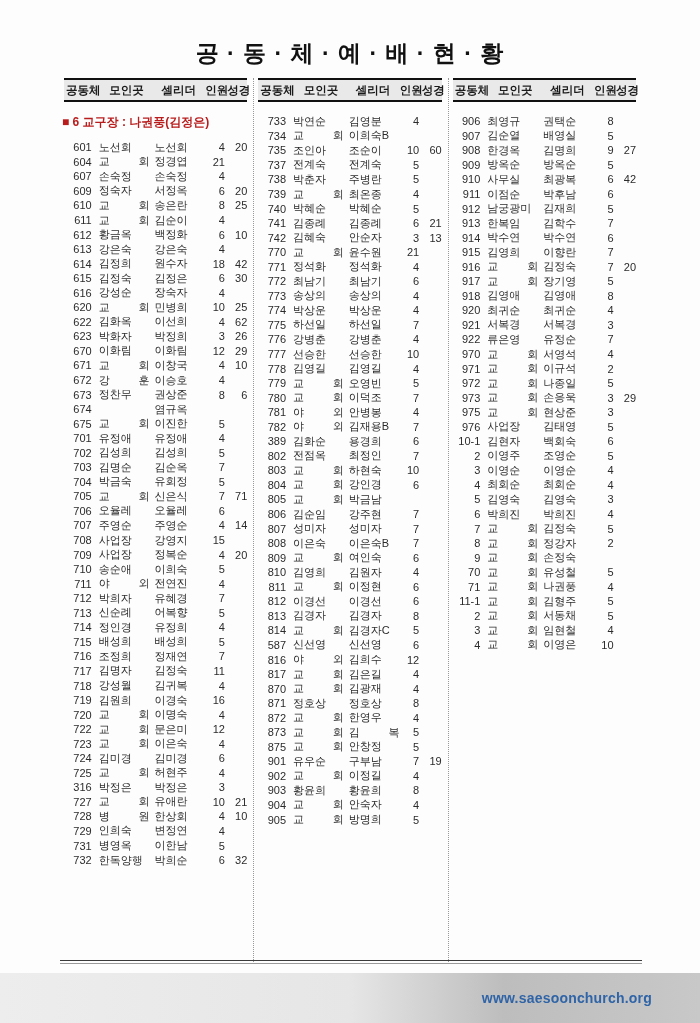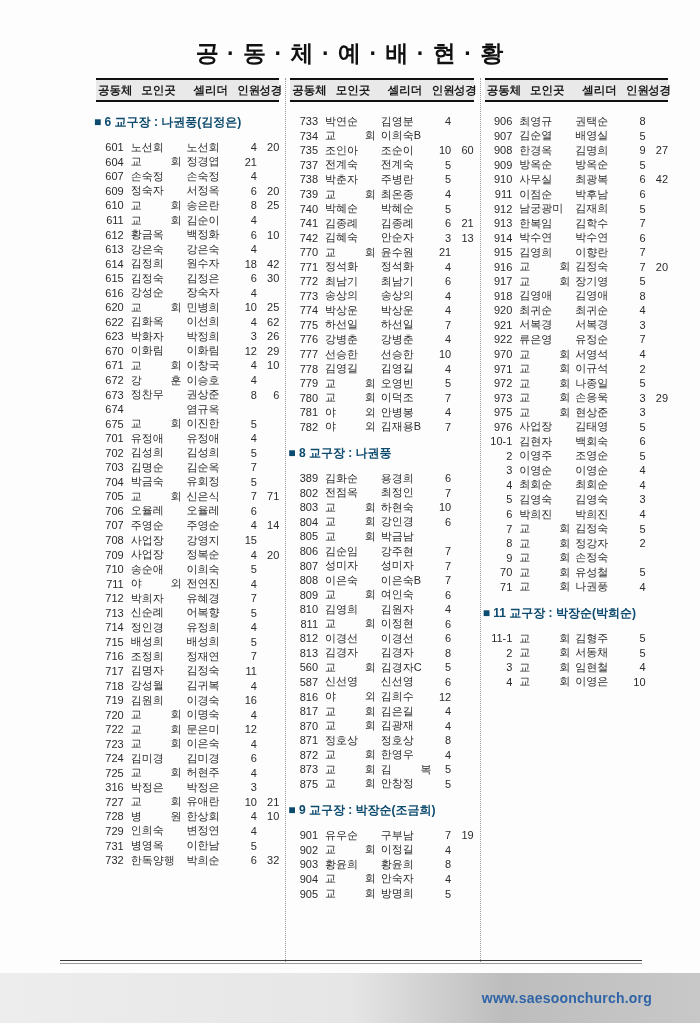--- a/index.html
+++ b/index.html
@@ -7,39 +7,38 @@
     width:700px;height:1023px;position:relative;background:#fdfdfd;
     font-family:"Liberation Sans","DejaVu Sans",sans-serif;color:#1a1a1a;overflow:hidden;
   }
   .title{
     text-align:center;padding-top:38px;font-size:23px;font-weight:bold;
     letter-spacing:1px;color:#111;
   }
   .table-wrap{
     position:absolute;left:60px;top:78px;width:582px;height:884px;
     display:flex;
-    margin-left:32px;
   }
   .colgroup{flex:1 1 0;padding:0 6px 0 4px;min-width:0;}
   .colgroup.mid{border-left:1px dotted #999;border-right:1px dotted #999;}
   .hdr{
     display:flex;align-items:center;height:20px;background:#e9e9e9;
     border-top:2px solid #111;border-bottom:2px solid #111;
     font-weight:bold;font-size:11.5px;margin-bottom:12px;
   }
   .c{display:inline-block;white-space:nowrap;overflow:visible;}
   .c.id{width:30px;text-align:right;margin-right:7px;}
   .c.place{width:55px;text-align:justify;text-align-last:justify;margin-right:5px;}
   .c.leader{width:55px;text-align:justify;text-align-last:justify;margin-right:3px;}
   .c.num{width:18px;text-align:right;margin-right:4px;}
   .c.bible{width:20px;text-align:right;}
   .hdr .c{text-align:center;text-align-last:center;}
   .hdr .c.id{text-align:left;text-align-last:left;padding-left:2px;}
   .section-header{
-    font-size:12px;font-weight:bold;margin:11px 0 9px -2px;color:#0c4a6e;
+    font-size:12px;font-weight:bold;margin:11px 0 9px -2px;color:#b91c1c;
     white-space:nowrap;
   }
   .row{
     display:flex;align-items:center;height:14.55px;font-size:11px;color:#2b2b2b;
   }
   .bottom-rule{
     position:absolute;left:60px;width:582px;top:960px;height:2px;
     border-top:1.5px solid #3a3a3a;border-bottom:1px solid #9a9a9a;
   }
   .footer{
@@ -578,21 +577,20 @@
             <span class="c num">4</span>
             <span class="c bible"></span>
           </div>
           <div class="row">
             <span class="c id">782</span>
             <span class="c place">야 외</span>
             <span class="c leader">김재용B</span>
             <span class="c num">7</span>
             <span class="c bible"></span>
           </div>
-          <div class="section-header">■ 8 교구장 : 나권풍</div>
           <div class="row">
             <span class="c id">389</span>
             <span class="c place">김화순</span>
             <span class="c leader">용경희</span>
             <span class="c num">6</span>
             <span class="c bible"></span>
           </div>
           <div class="row">
             <span class="c id">802</span>
             <span class="c place">전점옥</span>
@@ -671,21 +669,21 @@
             <span class="c bible"></span>
           </div>
           <div class="row">
             <span class="c id">813</span>
             <span class="c place">김경자</span>
             <span class="c leader">김경자</span>
             <span class="c num">8</span>
             <span class="c bible"></span>
           </div>
           <div class="row">
-            <span class="c id">560</span>
+            <span class="c id">814</span>
             <span class="c place">교 회</span>
             <span class="c leader">김경자C</span>
             <span class="c num">5</span>
             <span class="c bible"></span>
           </div>
           <div class="row">
             <span class="c id">587</span>
             <span class="c place">신선영</span>
             <span class="c leader">신선영</span>
             <span class="c num">6</span>
@@ -733,21 +731,20 @@
             <span class="c num">5</span>
             <span class="c bible"></span>
           </div>
           <div class="row">
             <span class="c id">875</span>
             <span class="c place">교 회</span>
             <span class="c leader">안창정</span>
             <span class="c num">5</span>
             <span class="c bible"></span>
           </div>
-          <div class="section-header">■ 9 교구장 : 박장순(조금희)</div>
           <div class="row">
             <span class="c id">901</span>
             <span class="c place">유우순</span>
             <span class="c leader">구부남</span>
             <span class="c num">7</span>
             <span class="c bible">19</span>
           </div>
           <div class="row">
             <span class="c id">902</span>
             <span class="c place">교 회</span>
@@ -1012,21 +1009,20 @@
             <span class="c num">5</span>
             <span class="c bible"></span>
           </div>
           <div class="row">
             <span class="c id">71</span>
             <span class="c place">교 회</span>
             <span class="c leader">나권풍</span>
             <span class="c num">4</span>
             <span class="c bible"></span>
           </div>
-          <div class="section-header">■ 11 교구장 : 박장순(박희순)</div>
           <div class="row">
             <span class="c id">11-1</span>
             <span class="c place">교 회</span>
             <span class="c leader">김형주</span>
             <span class="c num">5</span>
             <span class="c bible"></span>
           </div>
           <div class="row">
             <span class="c id">2</span>
             <span class="c place">교 회</span>

